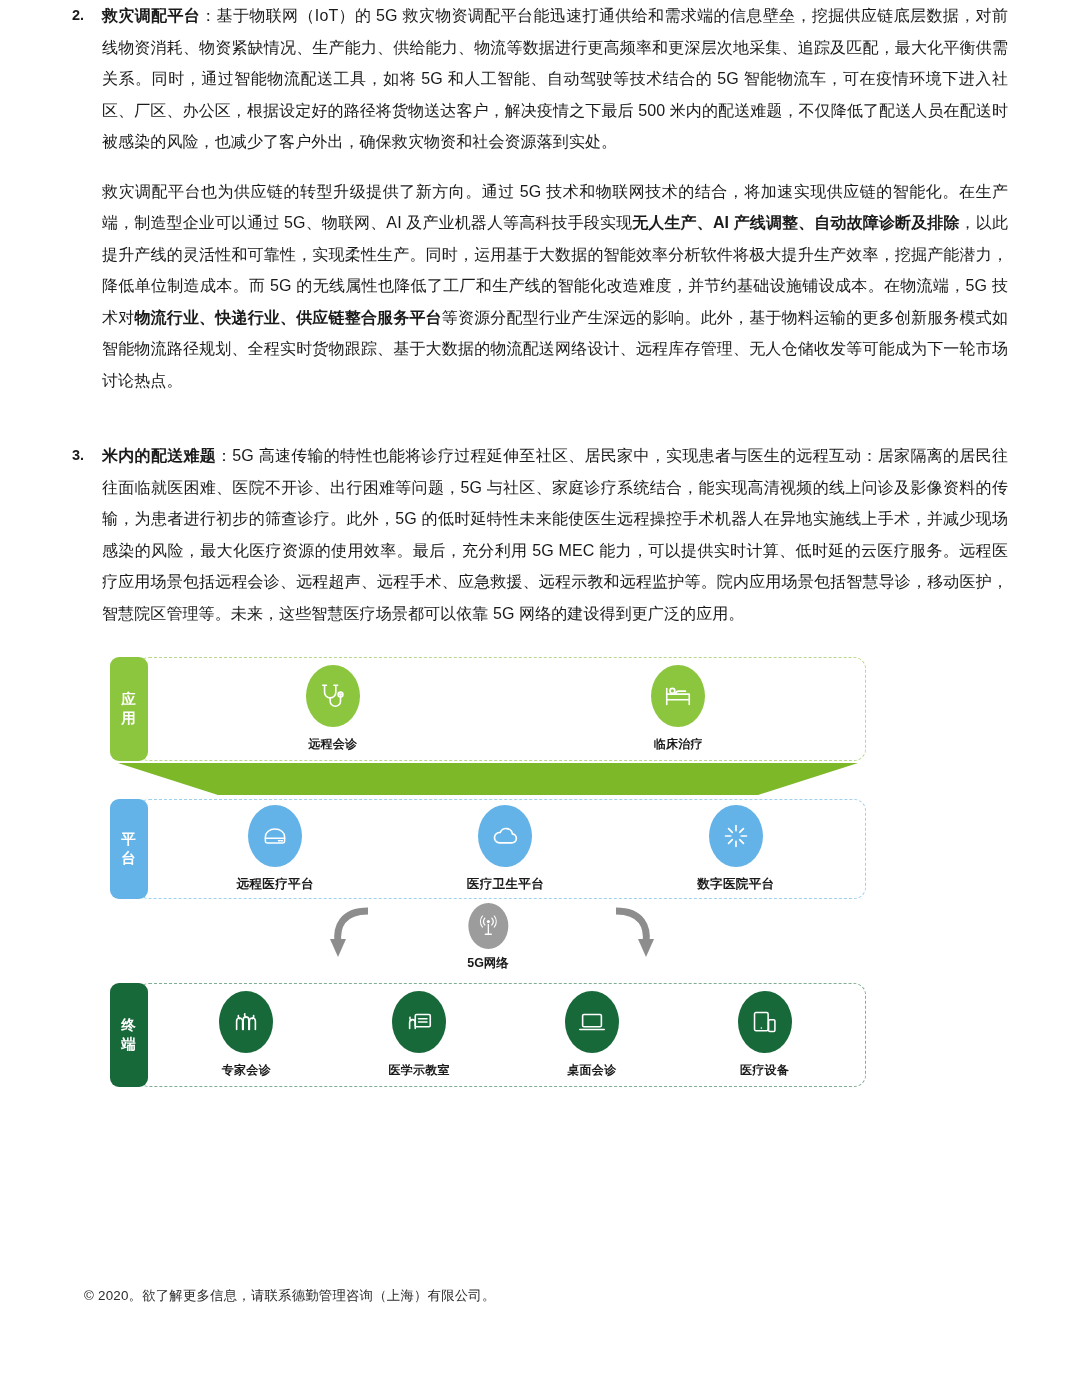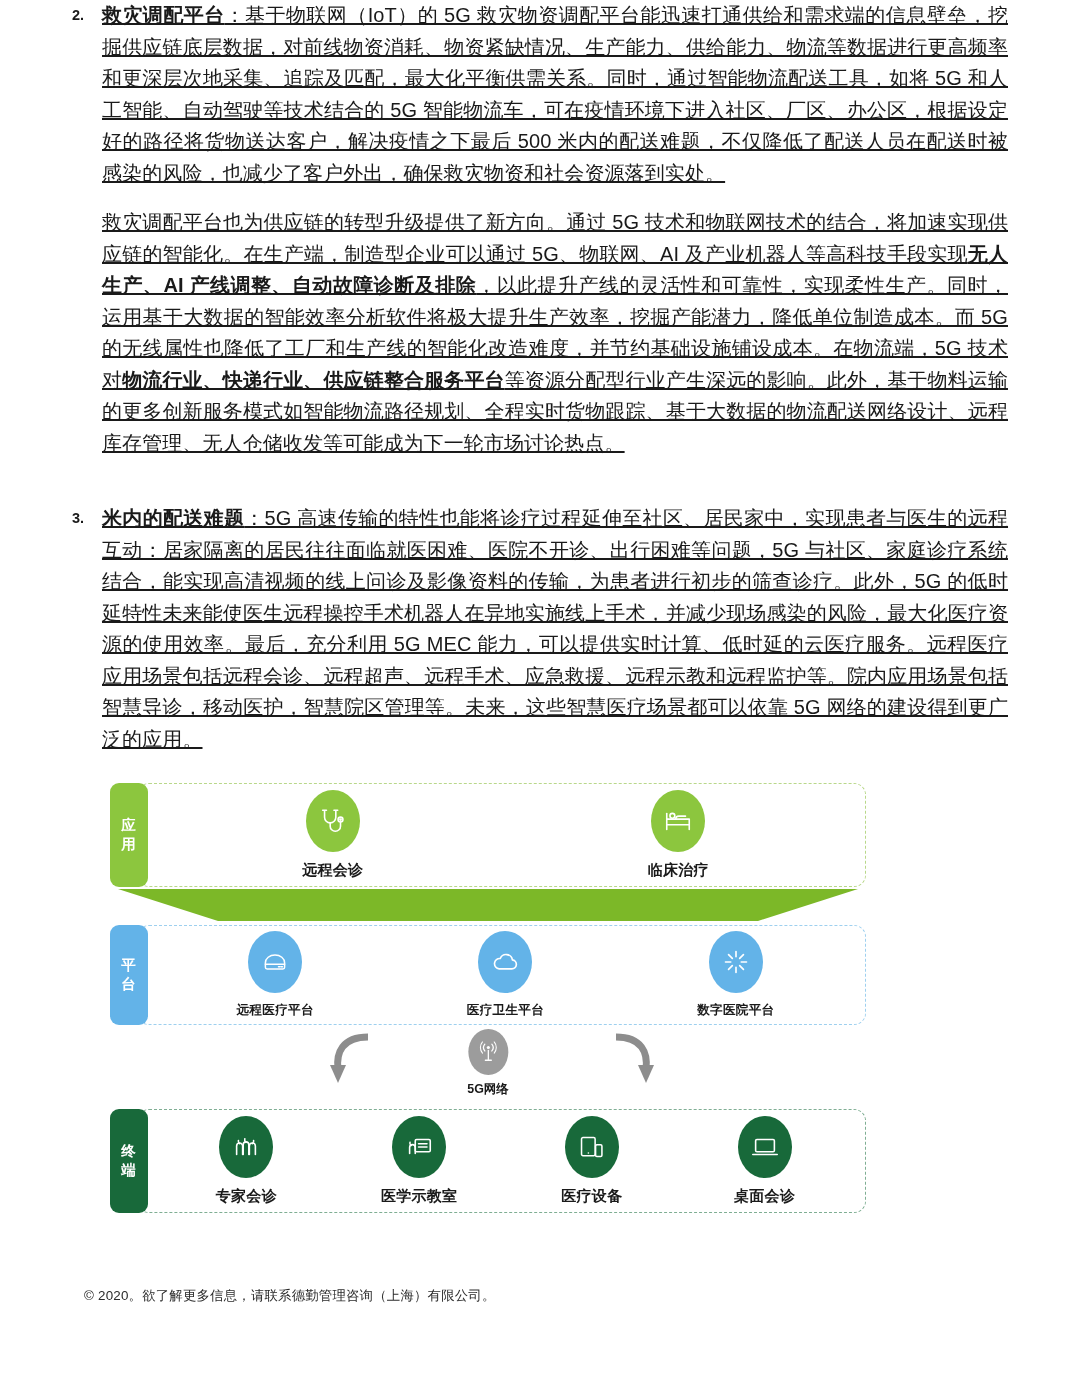--- a/index.html
+++ b/index.html
@@ -14,26 +14,25 @@
 
   
   .section { display: flex; padding: 0 72px 0 72px; }
   .sec-num {
     width: 30px; flex: 0 0 30px;
     font-size: 14.5px; font-weight: bold; line-height: 31.5px;
     text-align: left;
   }
   .sec-body { flex: 1 1 auto; }
   p.para {
-    font-size: 20px;
+    font-size: 16px;
     line-height: 31.5px;
     text-align: justify;
     text-justify: inter-ideograph;
     letter-spacing: 0.1px;
-    text-decoration: underline;
   }
   p.para + p.para { margin-top: 18px; }
   b { font-weight: bold; }
   .gap-b { height: 44px; }
 
   
   .figure-wrap { padding: 0 72px 0 110px; margin-top: 28px; }
   .fig-title { font-size: 16px; font-weight: bold; letter-spacing: .4px; margin-bottom: 14px; }
 
   .diagram { position: relative; width: 756px; height: 400px; }
@@ -58,21 +57,21 @@
     position: relative; z-index: 2;
   }
   .node { flex: 1 1 0; display: flex; flex-direction: column; align-items: center; justify-content: center; }
   .bubble {
     width: 54px; height: 62px;
     border-radius: 50%;
     display: flex; align-items: center; justify-content: center;
     margin-bottom: 9px;
   }
   .bubble svg { display: block; }
-  .node-label { font-size: 15px; font-weight: bold; color: #1a1a1a; white-space: nowrap; letter-spacing: .3px; }
+  .node-label { font-size: 12px; font-weight: bold; color: #1a1a1a; white-space: nowrap; letter-spacing: .3px; }
 
   
   #layer-app { left: 0; top: 0; width: 756px; height: 104px; }
   #layer-app .layer-tab { background: #8cc63e; }
   #layer-app .layer-panel { border: 1.6px dashed #b9d88a; }
   #layer-app .bubble { background: #8cc63e; }
 
   
   .chevron {
     position: absolute; left: 8px; top: 106px; width: 740px; height: 32px;
@@ -260,37 +259,37 @@
                 <rect x="12" y="8" width="16" height="13" rx="1.4"></rect>
                 <path d="M15.5 12.5h9M15.5 16h9"></path>
                 <path d="M6 23v-6.5a3 3 0 0 1 6 0V23"></path>
                 <path d="M7.6 14.4C6.5 13.6 6 12.2 6.4 10.9"></path>
               </svg>
             </div>
             <div class="node-label">医学示教室</div>
           </div>
           <div class="node">
             <div class="bubble">
+              <svg width="30" height="30" viewBox="0 0 32 32" fill="none" stroke="#ffffff" stroke-width="1.7" stroke-linecap="round" stroke-linejoin="round">
+                <rect x="6" y="8" width="20" height="13" rx="1.4"></rect>
+                <path d="M3 24h26"></path>
+              </svg>
+            </div>
+            <div class="node-label">桌面会诊</div>
+          </div>
+          <div class="node">
+            <div class="bubble">
               <svg width="29" height="29" viewBox="0 0 32 32" fill="none" stroke="#ffffff" stroke-width="1.7" stroke-linecap="round" stroke-linejoin="round">
                 <rect x="5" y="5" width="15" height="20" rx="1.6"></rect>
                 <rect x="20.5" y="13" width="7" height="13" rx="1.4"></rect>
                 <path d="M12.5 22h.1"></path>
               </svg>
             </div>
             <div class="node-label">医疗设备</div>
           </div>
-          <div class="node">
-            <div class="bubble">
-              <svg width="30" height="30" viewBox="0 0 32 32" fill="none" stroke="#ffffff" stroke-width="1.7" stroke-linecap="round" stroke-linejoin="round">
-                <rect x="6" y="8" width="20" height="13" rx="1.4"></rect>
-                <path d="M3 24h26"></path>
-              </svg>
-            </div>
-            <div class="node-label">桌面会诊</div>
-          </div>
         </div>
       </div>
     </div>
 
     <div class="fig-source">图片来源：华为</div>
   </div>
 
   <div class="footer">© 2020。欲了解更多信息，请联系德勤管理咨询（上海）有限公司。</div>
 </div>
 

